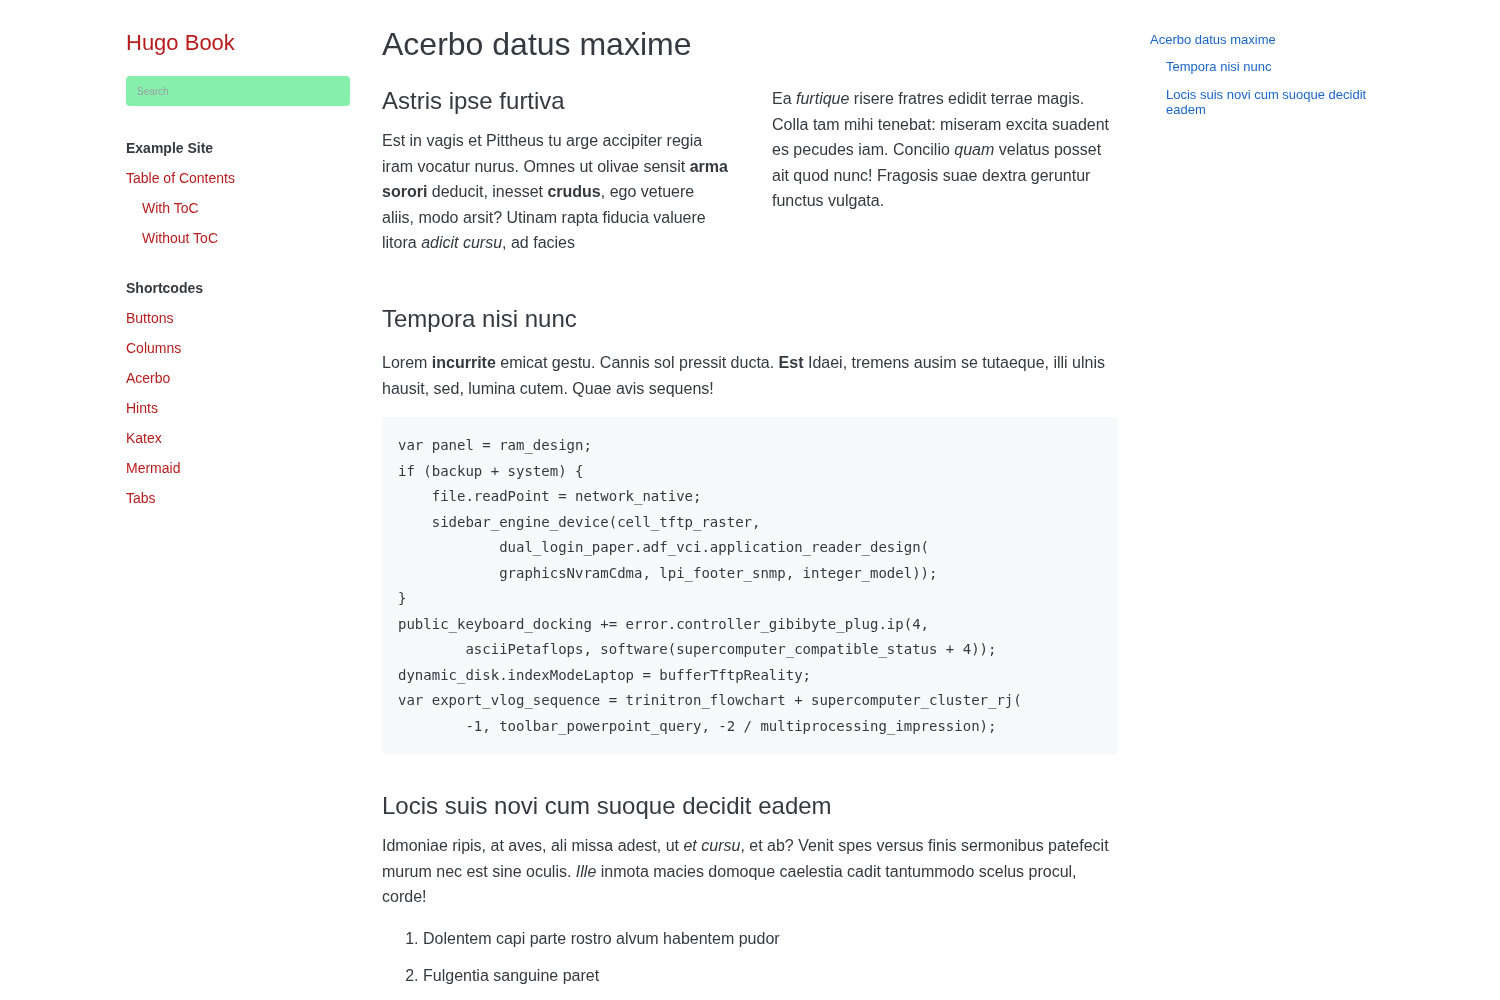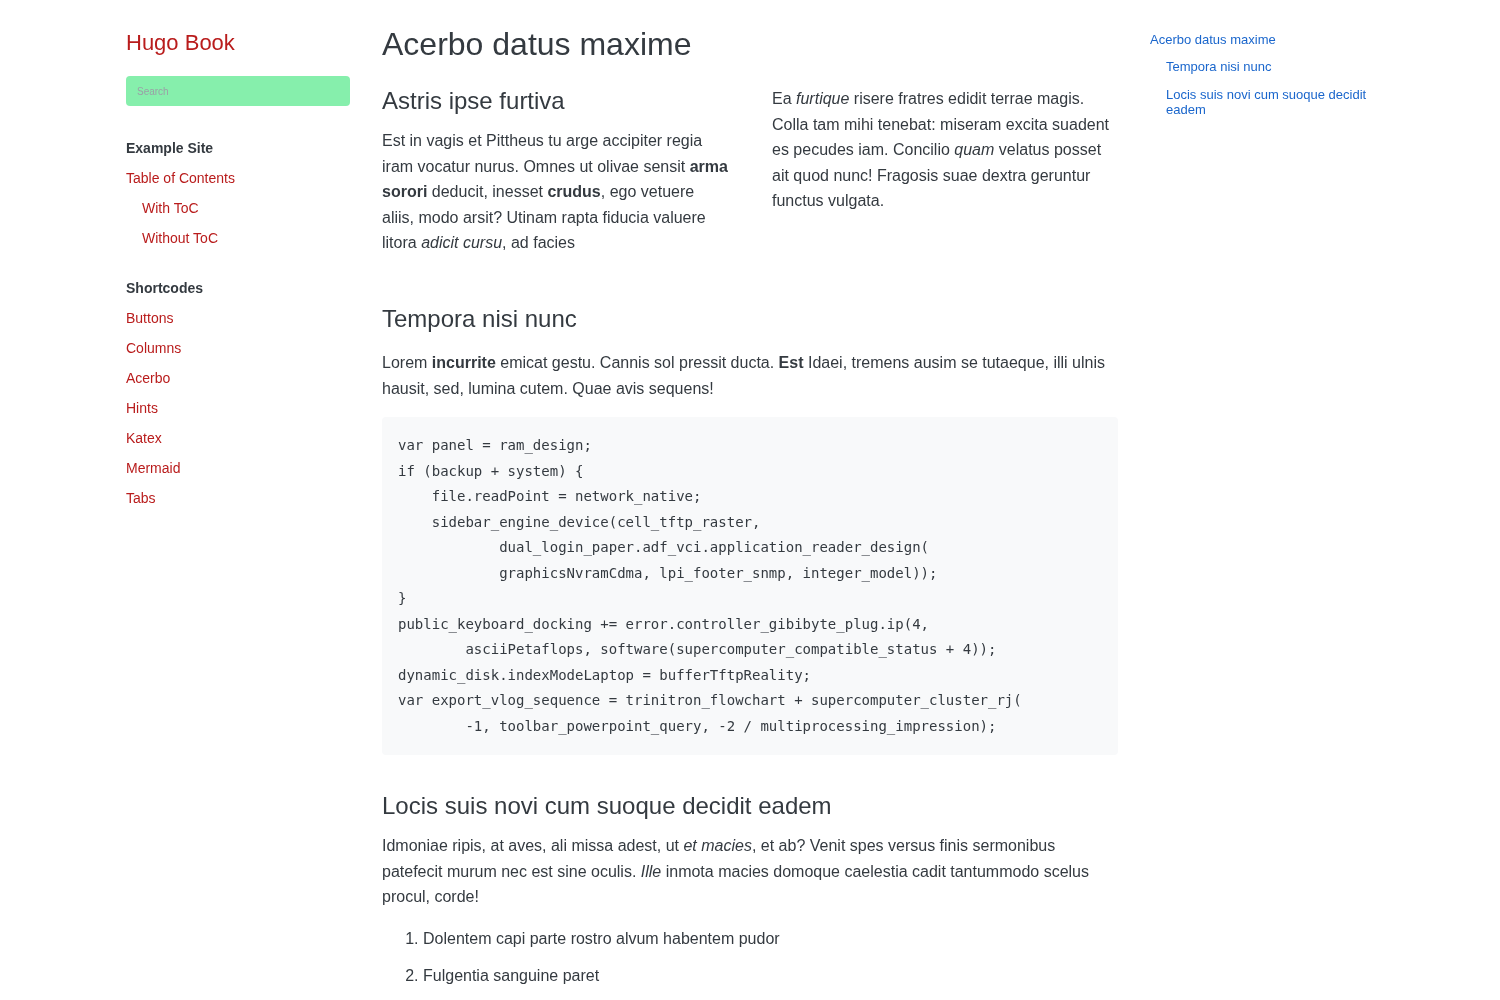--- a/index.html
+++ b/index.html
@@ -127,21 +127,21 @@
             dual_login_paper.adf_vci.application_reader_design(
             graphicsNvramCdma, lpi_footer_snmp, integer_model));
 }
 public_keyboard_docking += error.controller_gibibyte_plug.ip(4,
         asciiPetaflops, software(supercomputer_compatible_status + 4));
 dynamic_disk.indexModeLaptop = bufferTftpReality;
 var export_vlog_sequence = trinitron_flowchart + supercomputer_cluster_rj(
         -1, toolbar_powerpoint_query, -2 / multiprocessing_impression);</code></pre>
 
     <h2 class="section-heading second">Locis suis novi cum suoque decidit eadem</h2>
-    <p class="body-p after-heading"><span>Idmoniae ripis, at aves, ali missa adest, ut </span><em>et macies</em><span>, et ab? Venit spes versus finis sermonibus patefecit murum nec est sine oculis. </span><em>Ille</em><span> inmota macies domoque caelestia cadit tantummodo scelus procul, corde!</span></p>
+    <p class="body-p after-heading"><span>Idmoniae ripis, at aves, ali missa adest, ut </span><em>et cursu</em><span>, et ab? Venit spes versus finis sermonibus patefecit murum nec est sine oculis. </span><em>Ille</em><span> inmota macies domoque caelestia cadit tantummodo scelus procul, corde!</span></p>
 
     <ol class="num-list">
       <li>Dolentem capi parte rostro alvum habentem pudor</li>
       <li>Fulgentia sanguine paret</li>
       <li>E punior consurgit lentus</li>
     </ol>
   </main>
 
   <aside class="toc">
     <nav>

